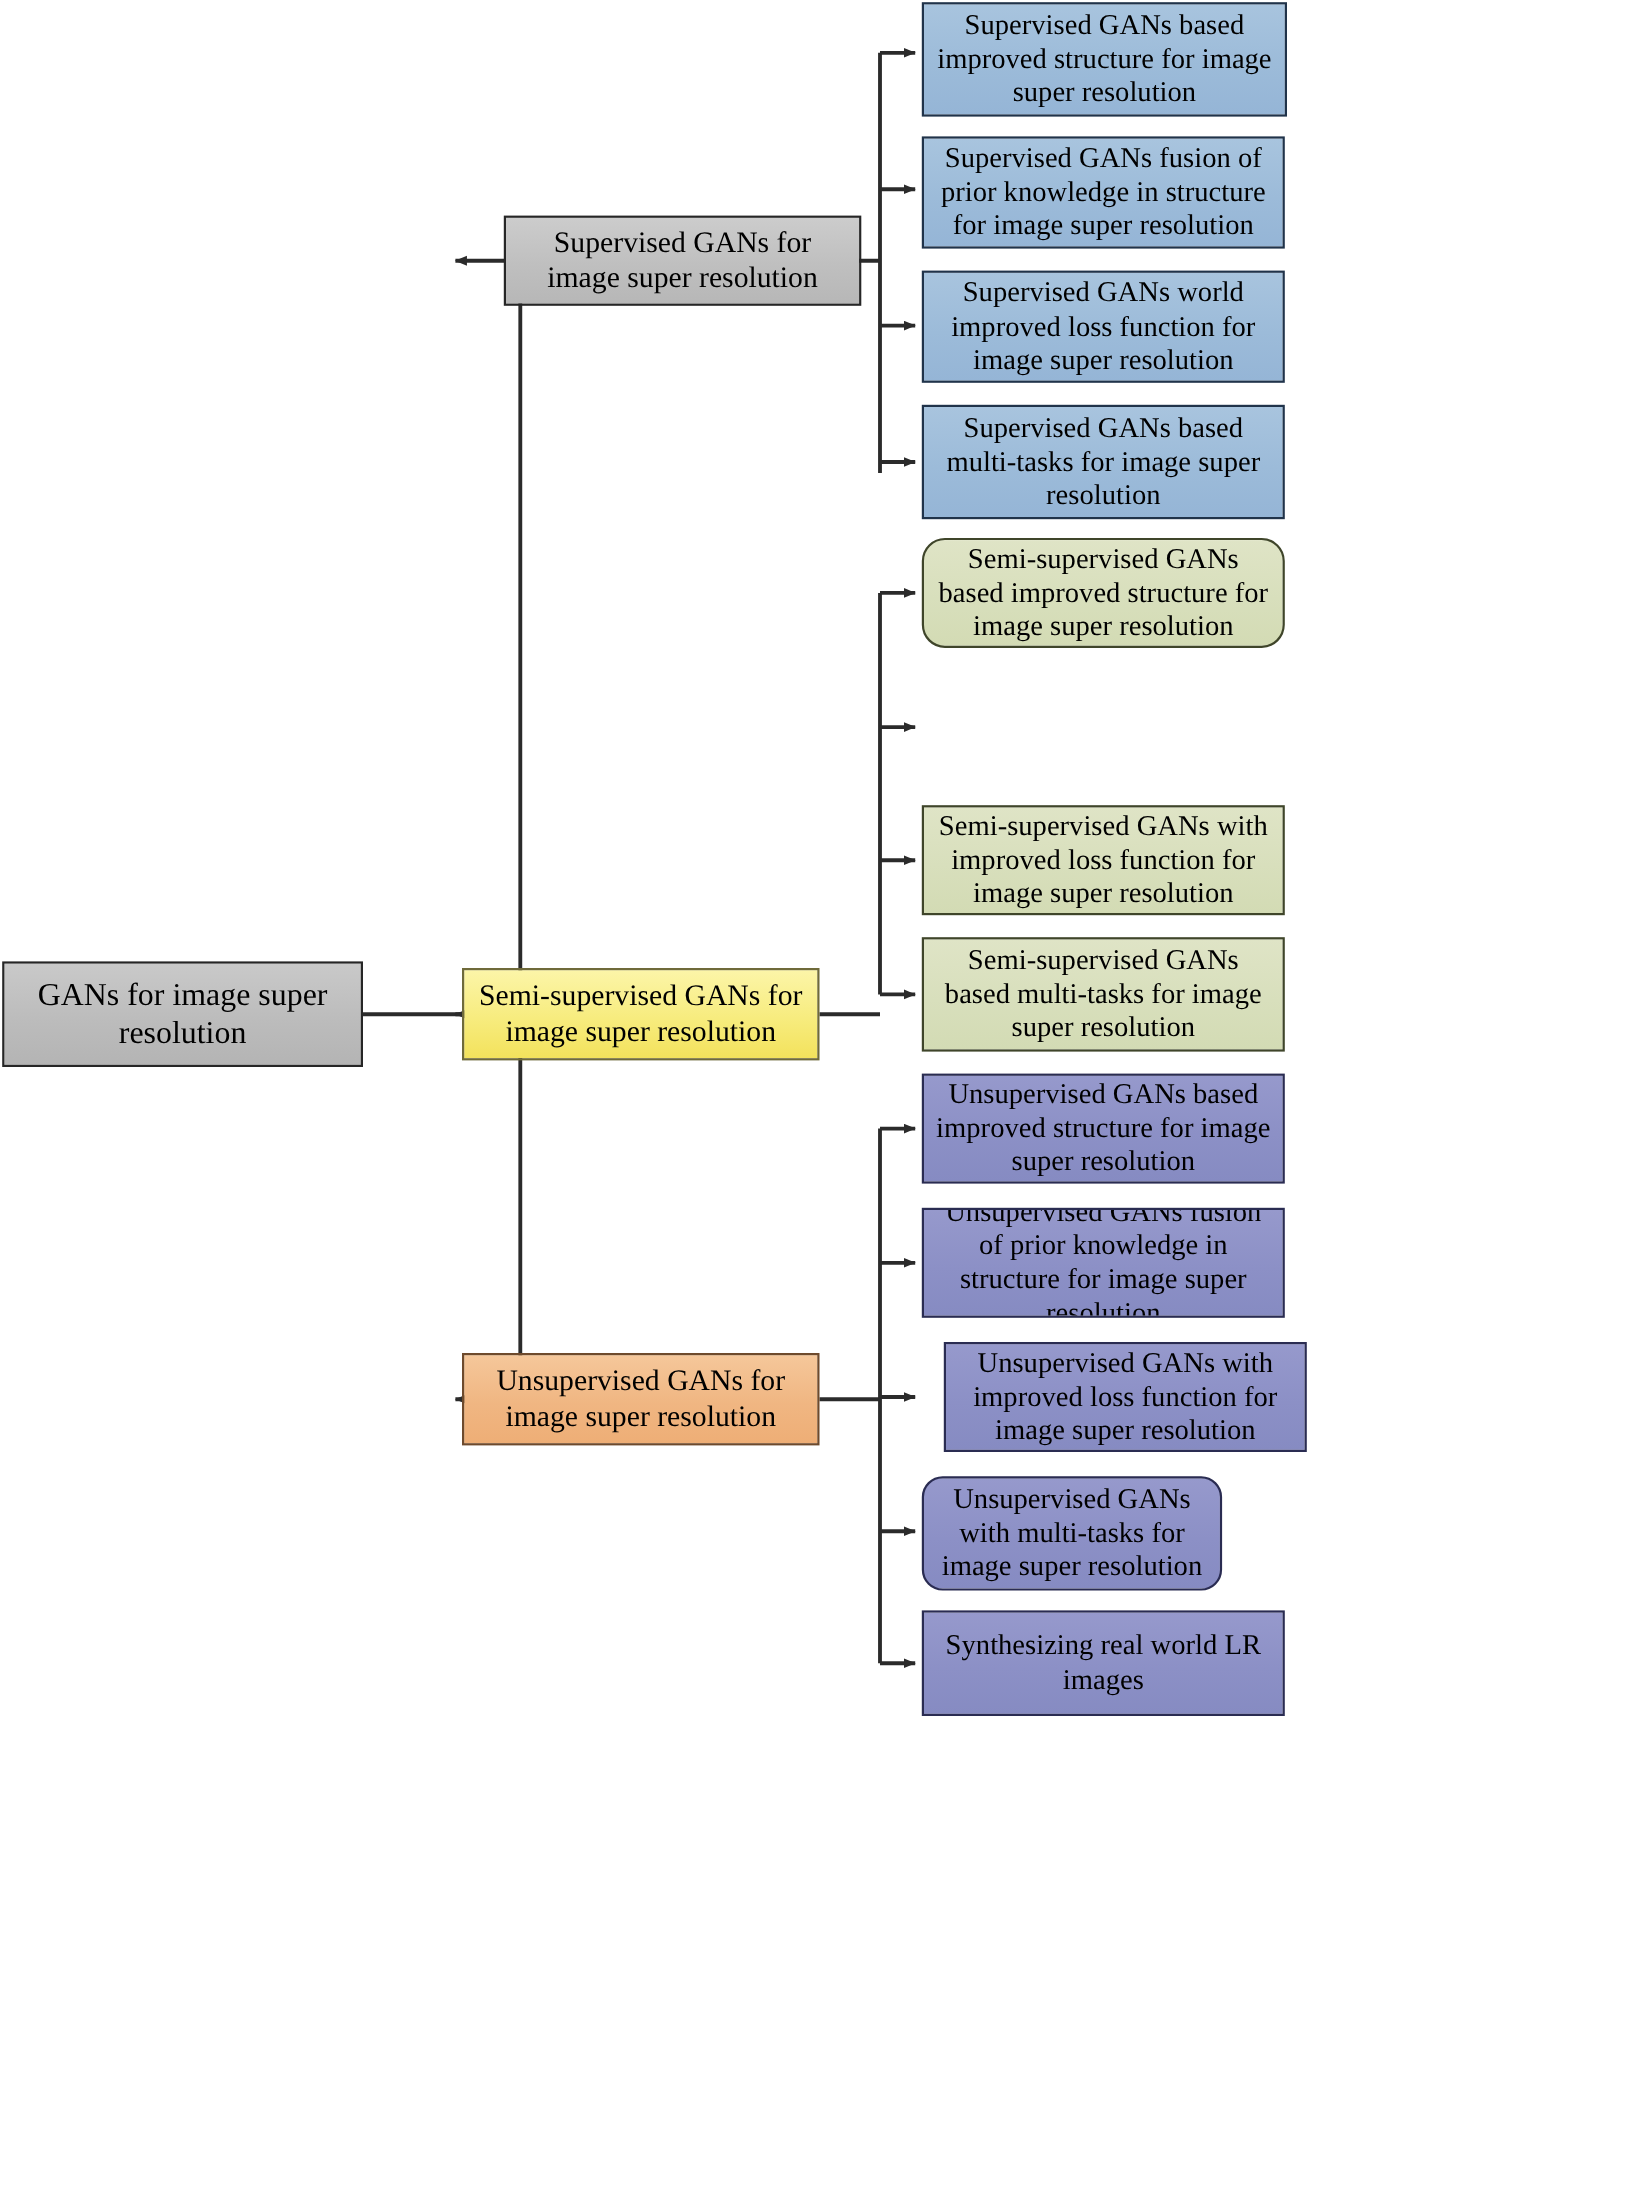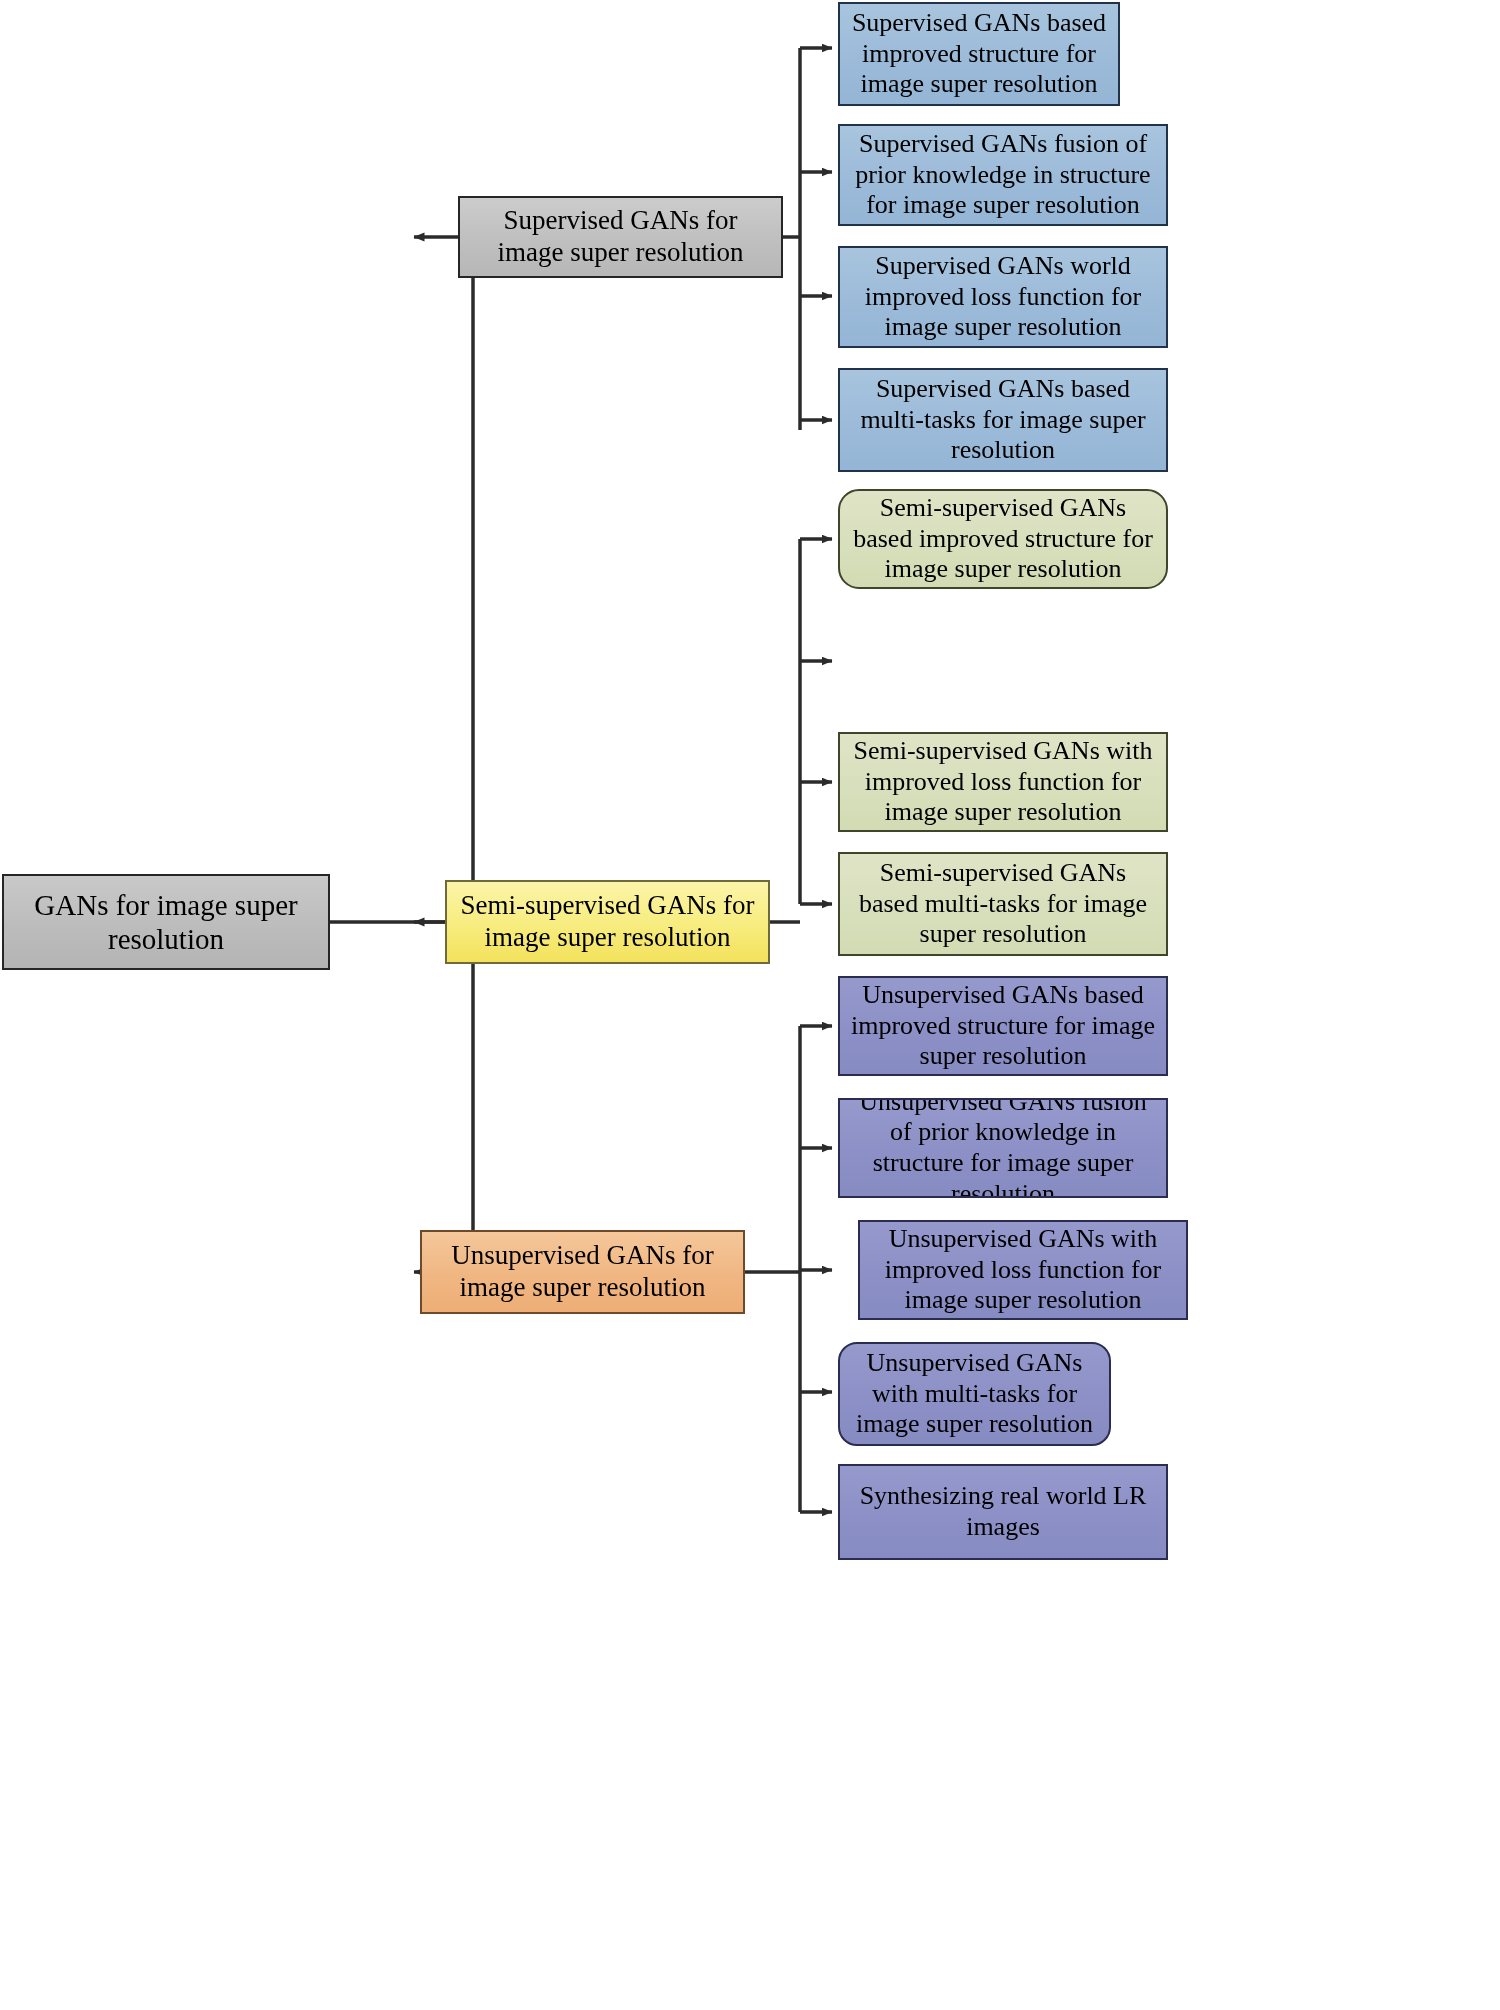--- a/index.html
+++ b/index.html
@@ -103,29 +103,29 @@
   </svg>
 
   <div class="node root" style="left:2px;top:874px;width:328px;height:96px;">
     <span class="nlabel">GANs for image super resolution</span>
   </div>
 
   <div class="node lvl2-gray" style="left:420px;top:196px;width:325px;height:82px;margin-left:38px;">
     <span class="nlabel">Supervised GANs for image super resolution</span>
   </div>
 
-  <div class="node lvl2-yellow" style="left:420px;top:880px;width:325px;height:84px;margin-left:25px;">
+  <div class="node lvl2-yellow" style="left:420px;top:880px;width:325px;height:84px;">
     <span class="nlabel">Semi-supervised GANs for image super resolution</span>
   </div>
 
   <div class="node lvl2-orange" style="left:420px;top:1230px;width:325px;height:84px;">
     <span class="nlabel">Unsupervised GANs for image super resolution</span>
   </div>
 
-  <div class="node leaf-blue" style="left:838px;top:2px;width:282px;height:104px;">
+  <div class="node leaf-blue" style="left:838px;top:2px;width:332px;height:104px;">
     <span class="nlabel">Supervised GANs based improved structure for image super resolution</span>
   </div>
   <div class="node leaf-blue" style="left:838px;top:124px;width:330px;height:102px;">
     <span class="nlabel">Supervised GANs fusion of prior knowledge in structure for image super resolution</span>
   </div>
   <div class="node leaf-blue" style="left:838px;top:246px;width:330px;height:102px;">
     <span class="nlabel">Supervised GANs world improved loss function for image super resolution</span>
   </div>
   <div class="node leaf-blue" style="left:838px;top:368px;width:330px;height:104px;">
     <span class="nlabel">Supervised GANs based multi-tasks for image super resolution</span>

